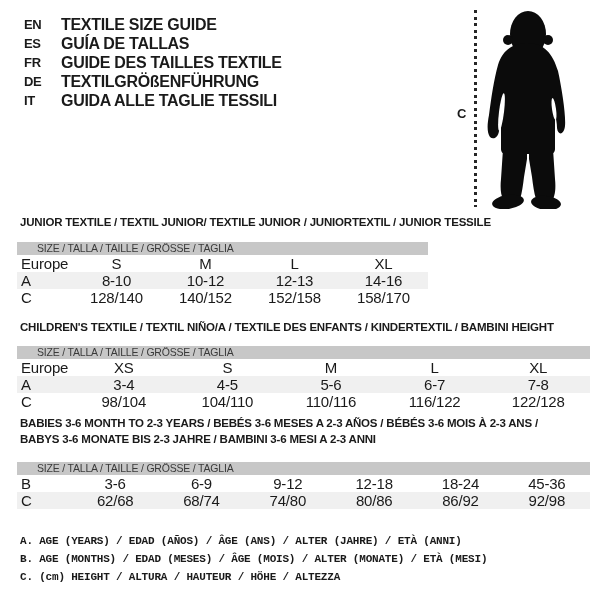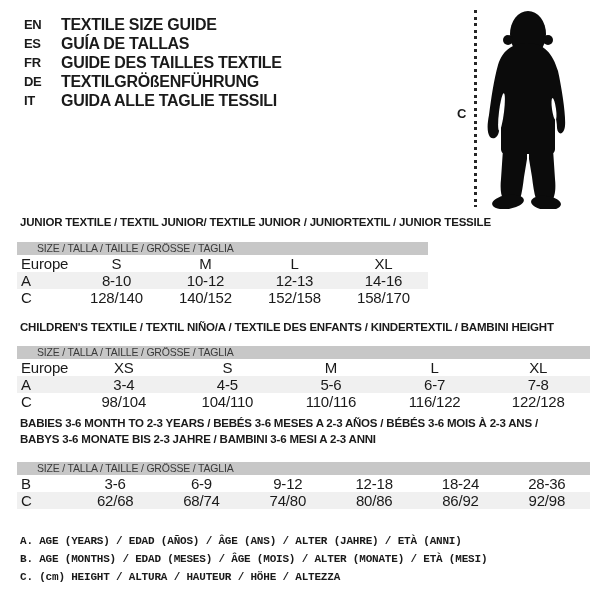--- a/index.html
+++ b/index.html
@@ -219,21 +219,21 @@
           <col>
         </colgroup>
       <tbody>
           <tr>
         <td class="lab">B</td>
         <td>3-6</td>
         <td>6-9</td>
         <td>9-12</td>
         <td>12-18</td>
         <td>18-24</td>
-        <td>28-36</td>
+        <td>45-36</td>
       </tr>
       <tr class="shaded">
         <td class="lab">C</td>
         <td>62/68</td>
         <td>68/74</td>
         <td>74/80</td>
         <td>80/86</td>
         <td>86/92</td>
         <td>92/98</td>
       </tr>

